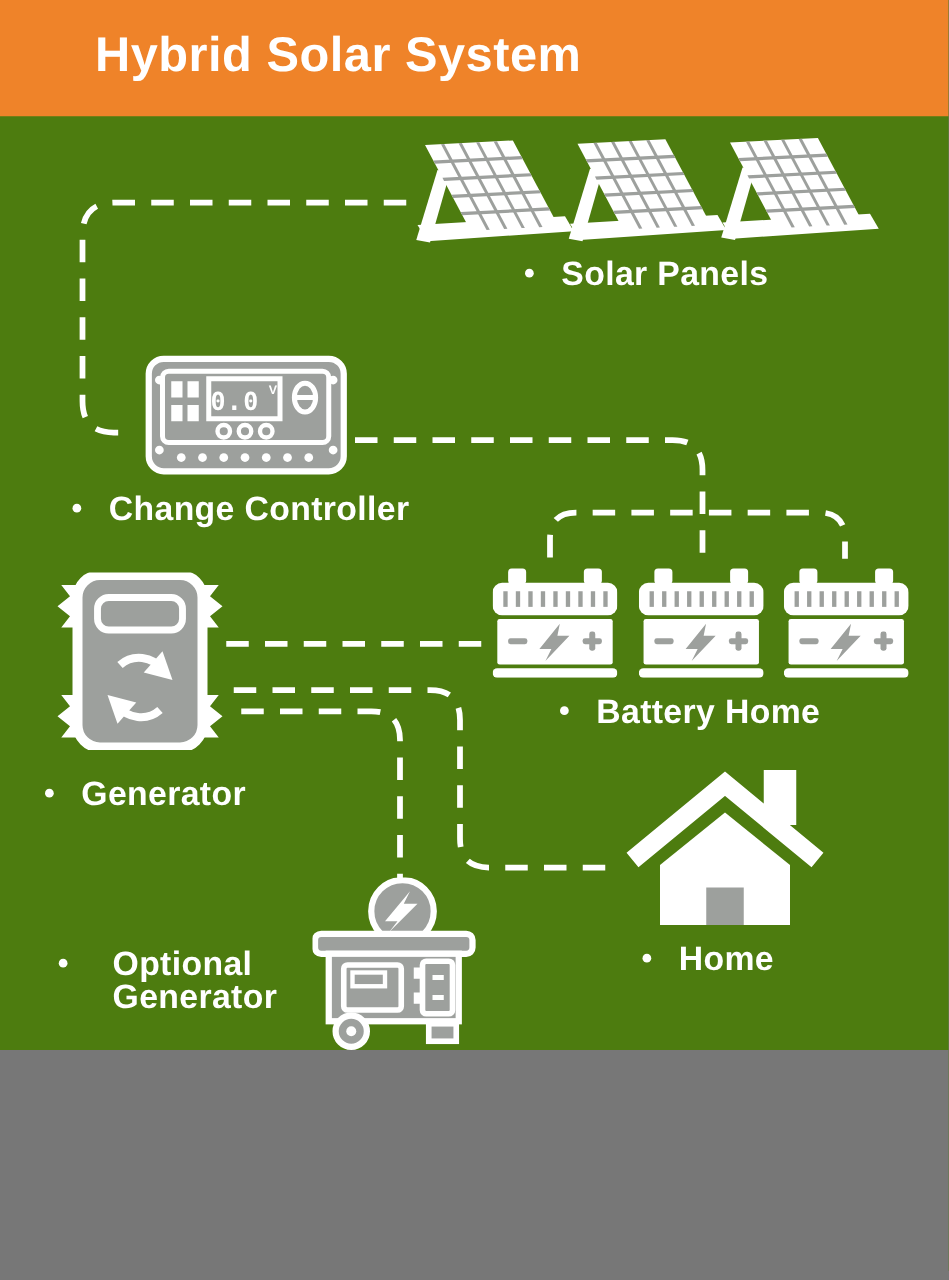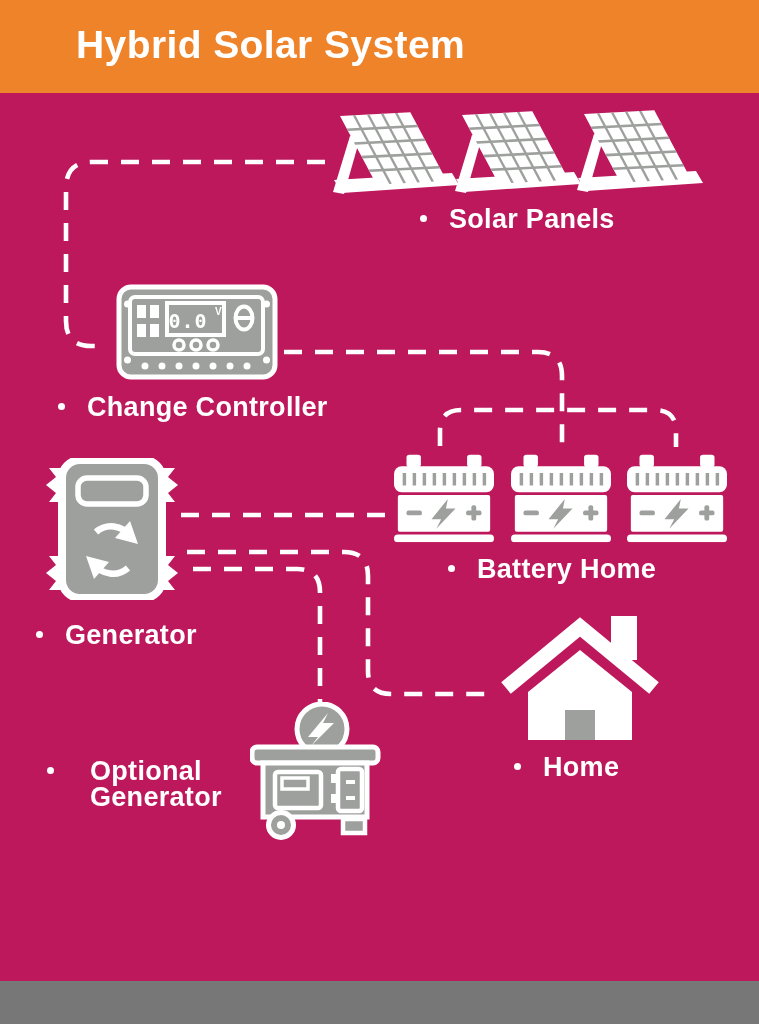--- a/index.html
+++ b/index.html
@@ -1,18 +1,18 @@
 <!DOCTYPE html>
 <html><head>
 <meta charset="utf-8">
 <style>
   html,body{margin:0;padding:0;background:#777;}
   .page{
-    position:relative;width:759px;height:981px;overflow:hidden;
-    background:#be185d;font-family:"Liberation Sans",sans-serif;
+    position:relative;width:759px;height:840px;overflow:hidden;
+    background:#4d7c0f;font-family:"Liberation Sans",sans-serif;
   }
   
   .band{position:absolute;left:0;right:0;background:#EF8329;}
   .header{top:0;height:93px;display:flex;align-items:center;}
   .header h1{
     margin:0 0 4px 76px;font-size:39px;font-weight:bold;color:#fff;letter-spacing:.4px;
   }
   .footer{top:858px;height:166px;}
   .footer-text{
     position:absolute;left:50px;top:22px;color:#fff;

